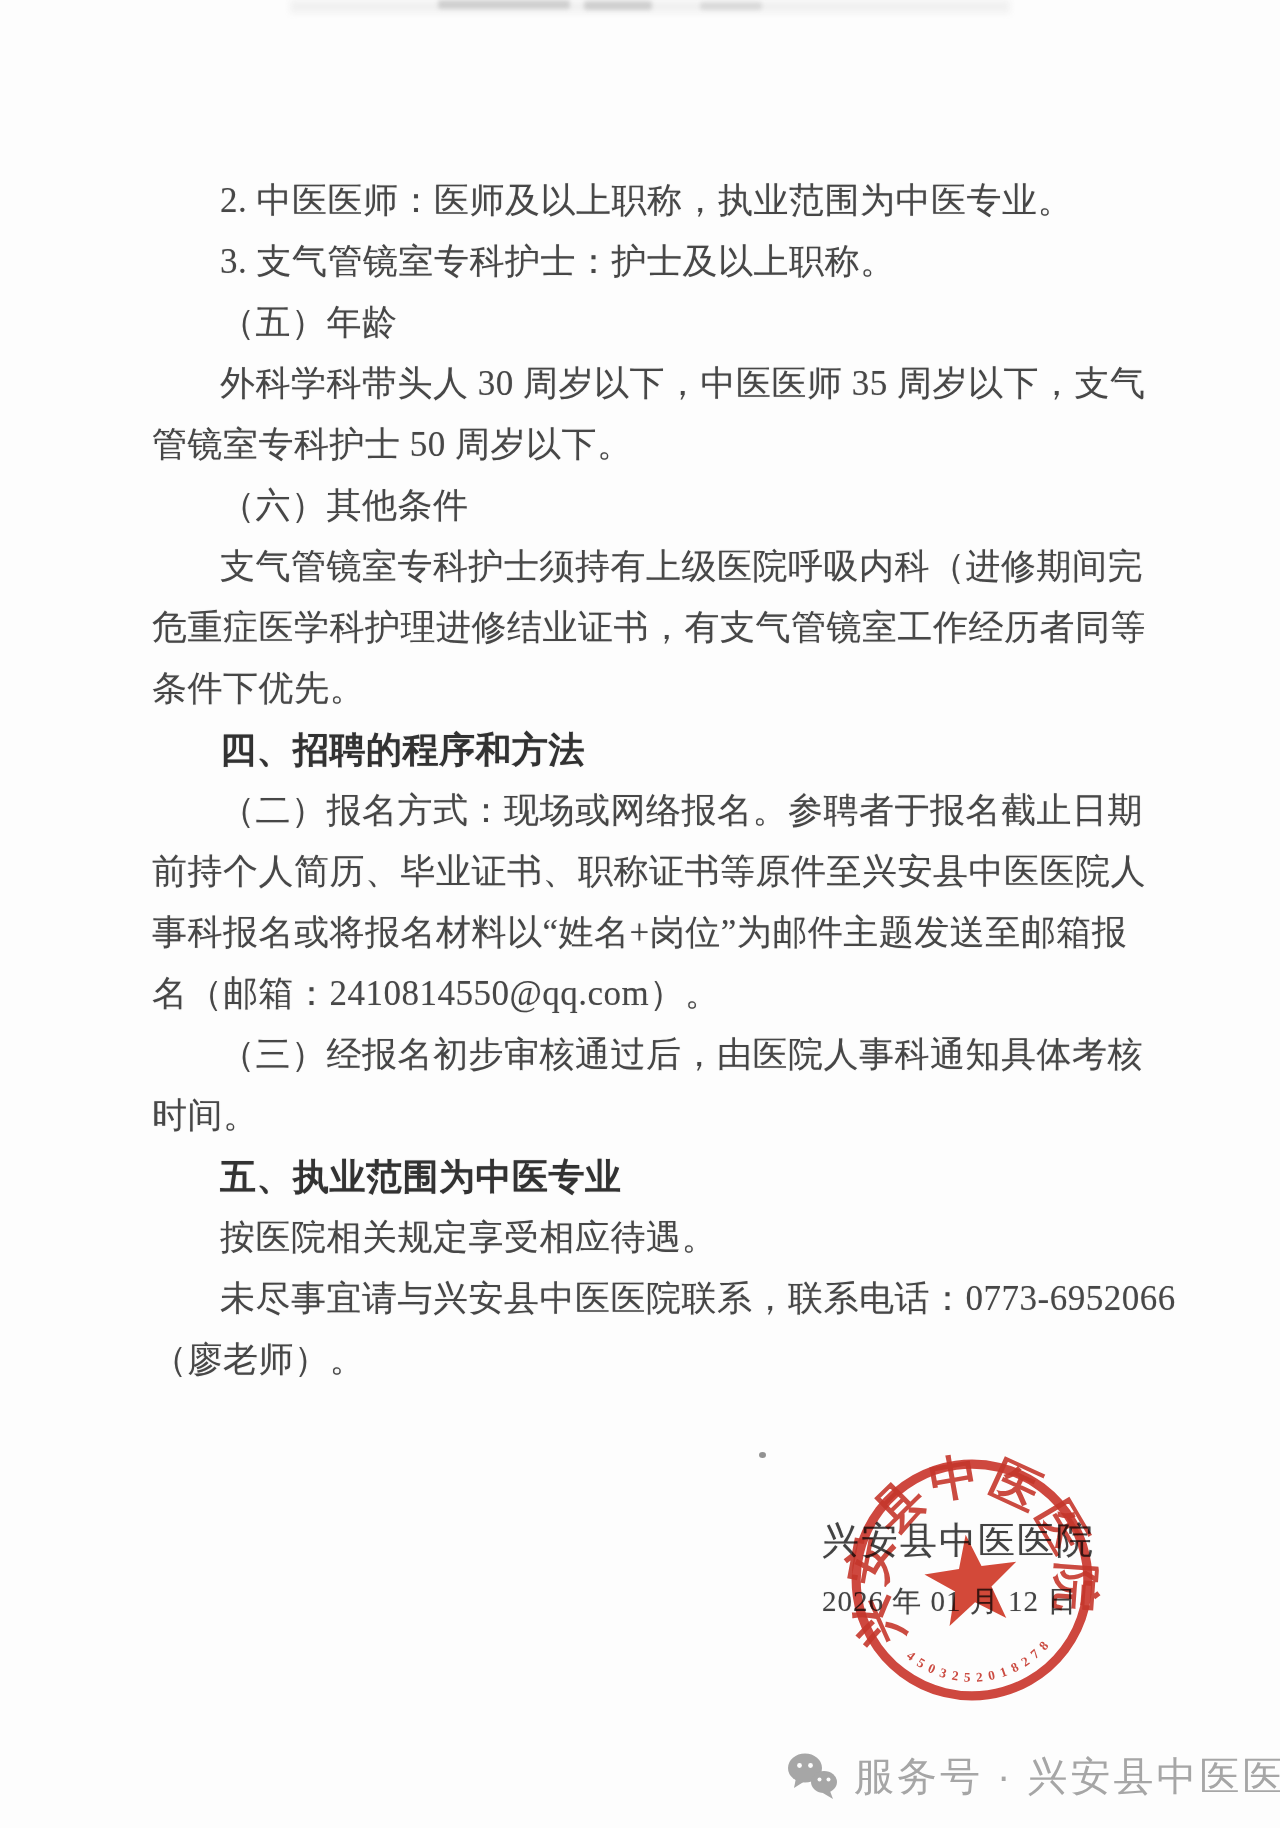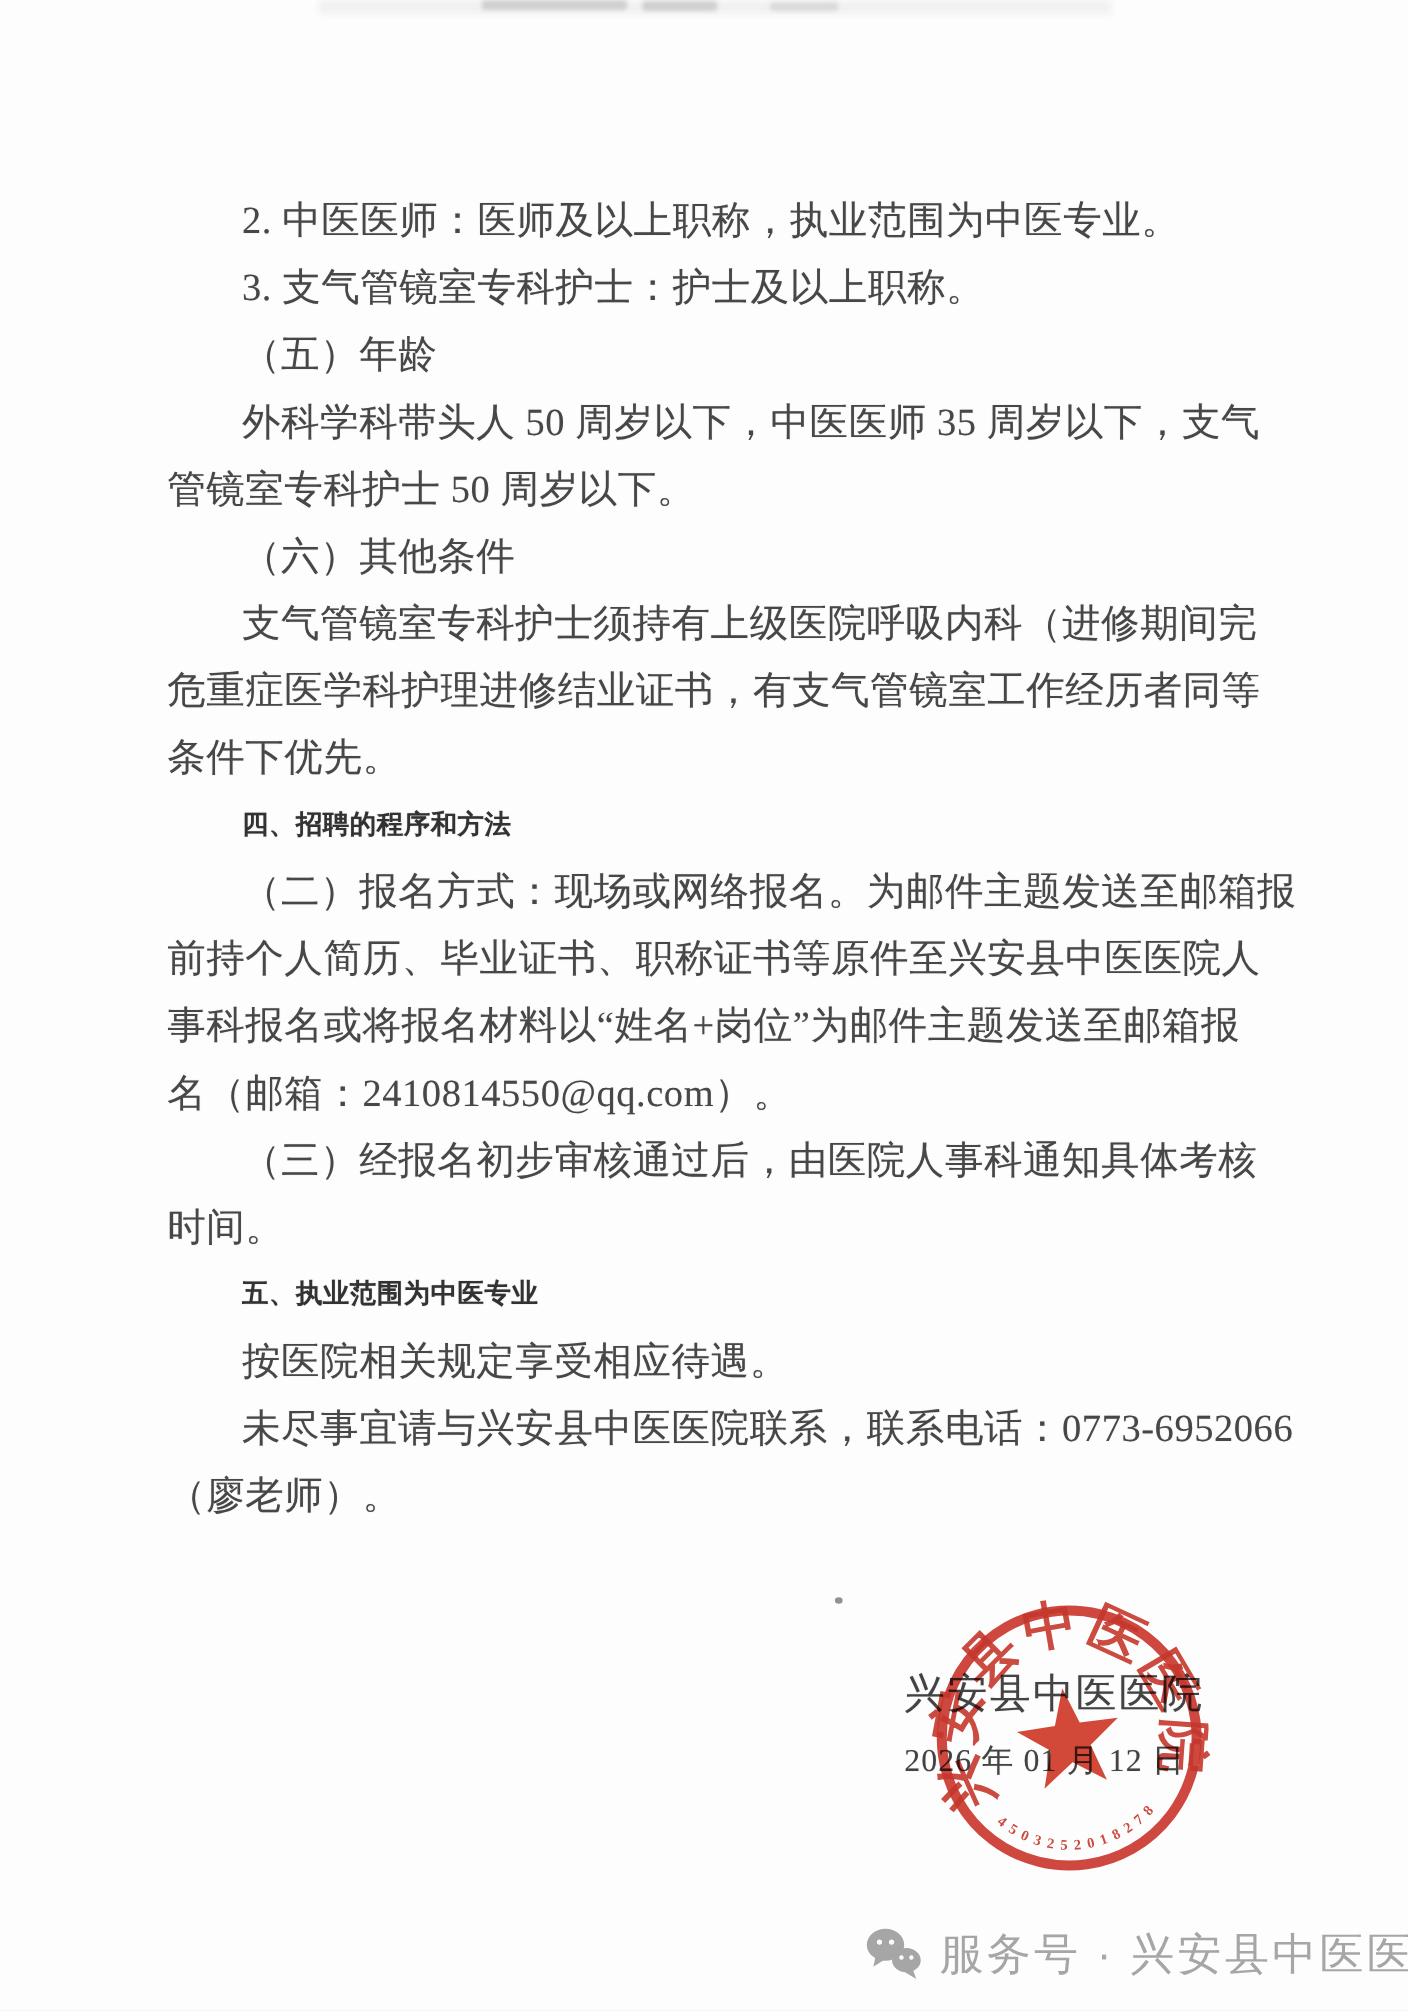--- a/index.html
+++ b/index.html
@@ -17,21 +17,21 @@
 
   .doc{position:absolute;left:152px;top:170px;width:992px;}
   .line{
     height:61px;line-height:61px;font-size:35px;color:#474747;
     letter-spacing:.5px;white-space:nowrap;
     text-shadow:0 0 1px rgba(90,90,90,.35);
   }
   .line.indent{padding-left:68px;}
   .line.heading{
     padding-left:68px;font-family:"Liberation Sans","DejaVu Sans",sans-serif;
-    font-weight:bold;font-size:24px;color:#323232;
+    font-weight:bold;font-size:36px;color:#323232;
     text-shadow:0 0 1px rgba(40,40,40,.4);
   }
 
   .signature{position:absolute;left:822px;top:1510px;color:#434343;}
   .sig-line{height:61px;line-height:61px;white-space:nowrap;text-shadow:0 0 1px rgba(90,90,90,.35);}
   .sig-org{font-size:37px;letter-spacing:2px;}
   .sig-date{font-size:29px;letter-spacing:1px;}
 
   .ink-dot{position:absolute;left:759px;top:1452px;width:7px;height:6px;border-radius:50%;background:#6e6e6e;opacity:.75;}
 
@@ -60,28 +60,28 @@
 
   <div class="top-strip"></div>
   <div class="smudge s1"></div>
   <div class="smudge s2"></div>
   <div class="smudge s3"></div>
 
   <div class="doc">
       <div class="line indent">2. 中医医师：医师及以上职称，执业范围为中医专业。</div>
       <div class="line indent">3. 支气管镜室专科护士：护士及以上职称。</div>
       <div class="line indent">（五）年龄</div>
-      <div class="line indent">外科学科带头人 50 周岁以下，中医医师 35 周岁以下，支气</div>
+      <div class="line indent">外科学科带头人 30 周岁以下，中医医师 35 周岁以下，支气</div>
       <div class="line flush">管镜室专科护士 50 周岁以下。</div>
       <div class="line indent">（六）其他条件</div>
       <div class="line indent">支气管镜室专科护士须持有上级医院呼吸内科（进修期间完</div>
       <div class="line flush">危重症医学科护理进修结业证书，有支气管镜室工作经历者同等</div>
       <div class="line flush">条件下优先。</div>
       <div class="line heading">四、招聘的程序和方法</div>
-      <div class="line indent">（二）报名方式：现场或网络报名。为邮件主题发送至邮箱报</div>
+      <div class="line indent">（二）报名方式：现场或网络报名。参聘者于报名截止日期</div>
       <div class="line flush">前持个人简历、毕业证书、职称证书等原件至兴安县中医医院人</div>
       <div class="line flush">事科报名或将报名材料以“姓名+岗位”为邮件主题发送至邮箱报</div>
       <div class="line flush">名（邮箱：2410814550@qq.com）。</div>
       <div class="line indent">（三）经报名初步审核通过后，由医院人事科通知具体考核</div>
       <div class="line flush">时间。</div>
       <div class="line heading">五、执业范围为中医专业</div>
       <div class="line indent">按医院相关规定享受相应待遇。</div>
       <div class="line indent">未尽事宜请与兴安县中医医院联系，联系电话：0773-6952066</div>
       <div class="line flush">（廖老师）。</div>
     </div>

